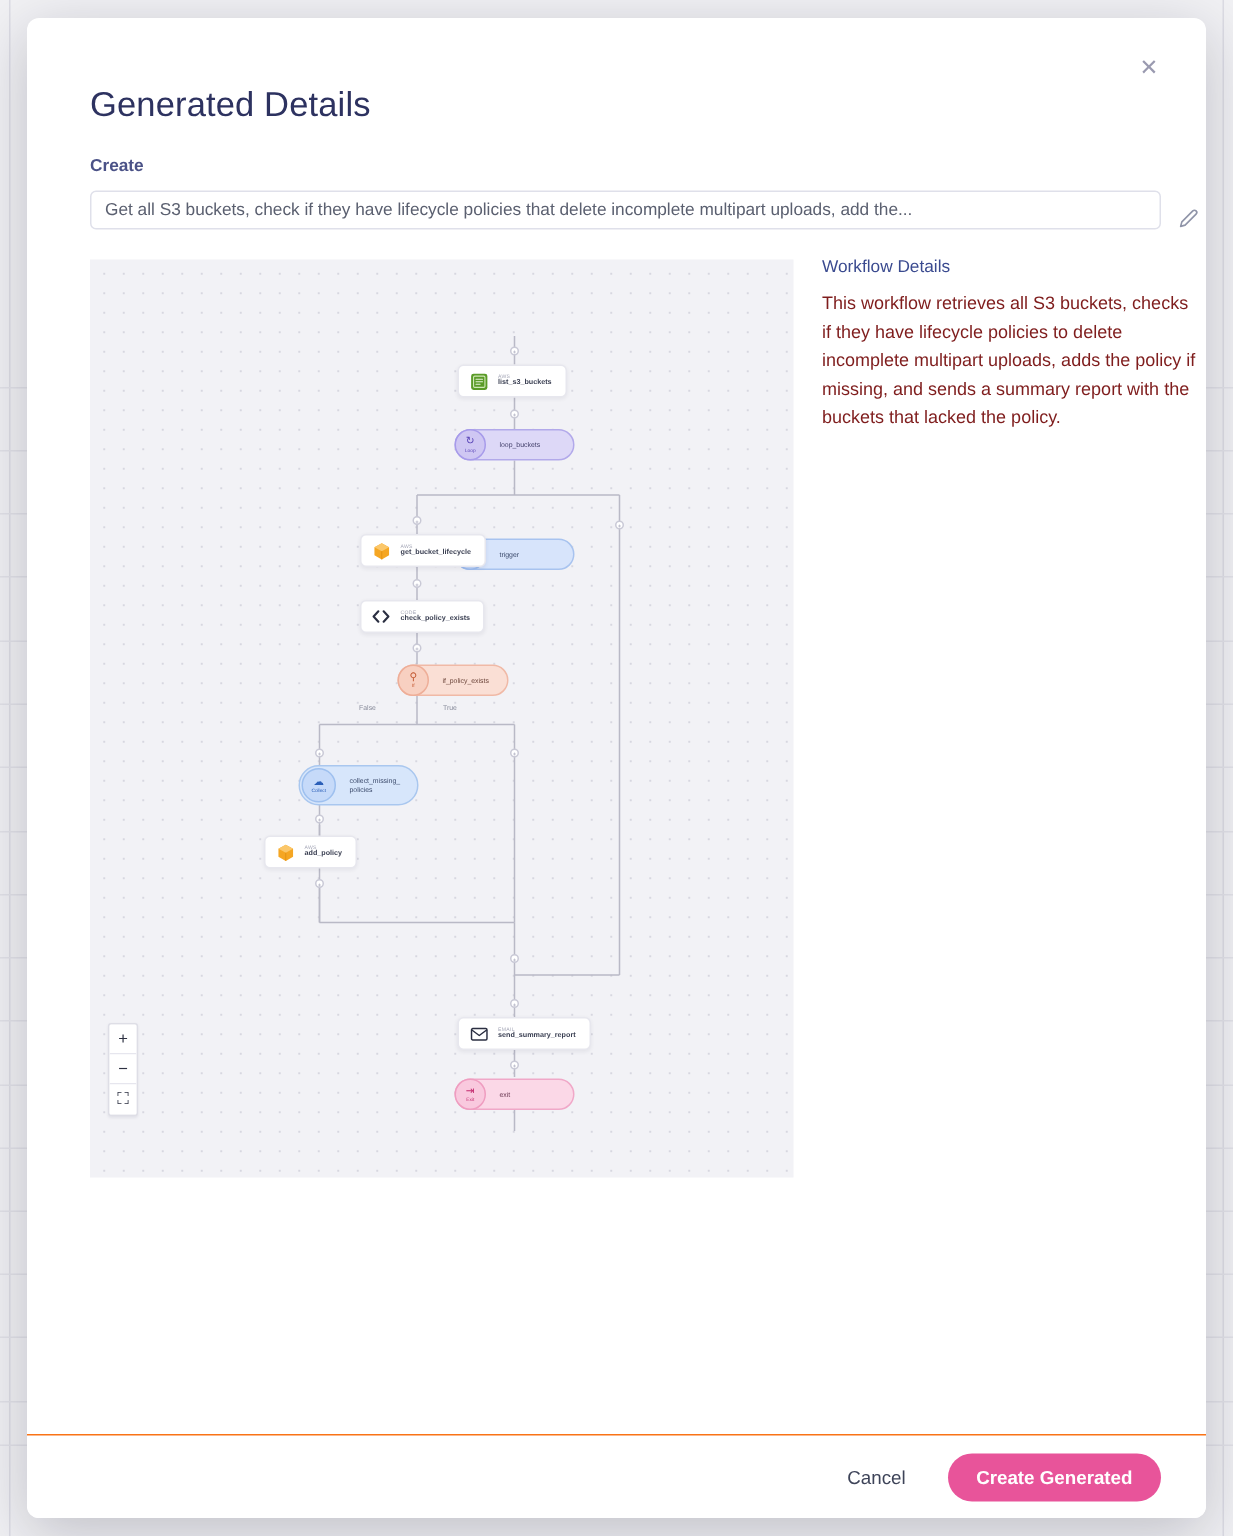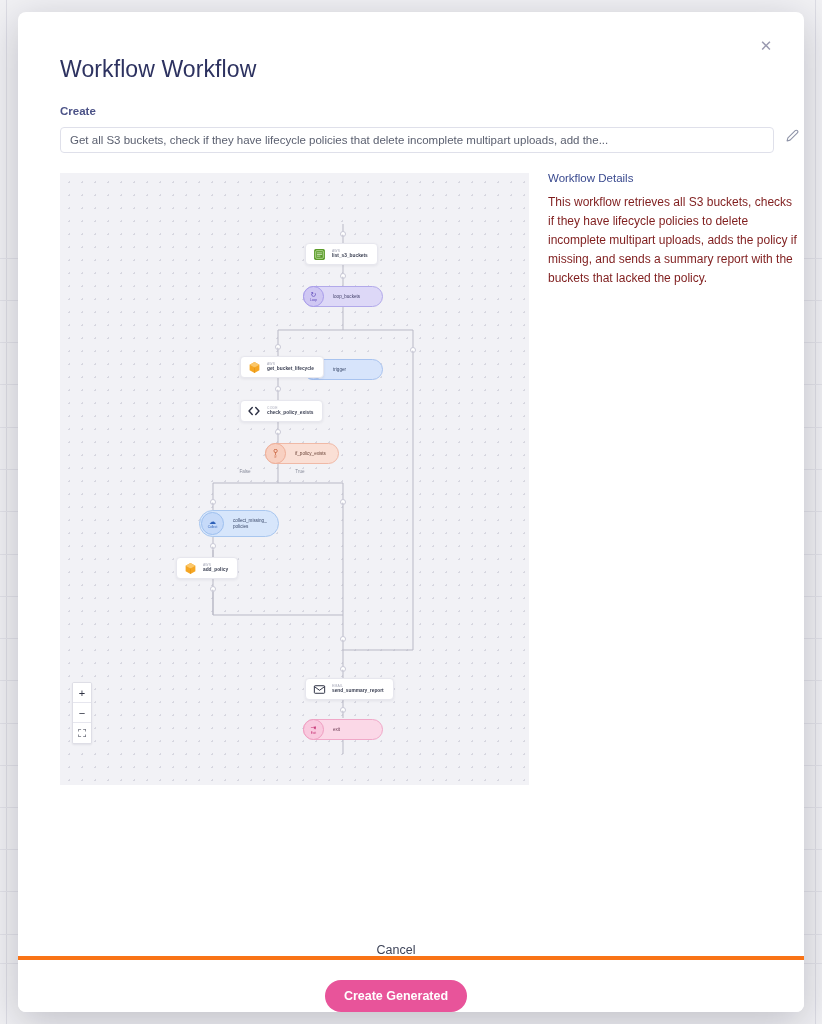--- a/index.html
+++ b/index.html
@@ -52,21 +52,21 @@
   }
 
   #prompt-label {
     position: absolute; left: 42px; top: 93px;
     font-size: 11.5px; font-weight: bold; color: #4b5287;
   }
 
   #prompt-row {
     position: absolute; left: 42px; top: 115px;
     width: 740px; height: 26px;
-    display: flex; align-items: flex-start; gap: 10px;
+    display: flex; align-items: flex-end; gap: 10px;
   }
   #prompt-input {
     flex: 1; height: 26px;
     border: 1px solid #dfe0ea; border-radius: 4px;
     background: #fff; padding: 0 9px;
     font-size: 11.5px; color: #5b6070;
     font-family: "Liberation Sans", sans-serif;
   }
   #prompt-input::placeholder { color: #9aa0b0; }
   #edit-prompt-btn {
@@ -179,23 +179,23 @@
   #zoom-controls button:last-child { border-bottom: 0; }
 
   
   #details-panel { position: absolute; left: 530px; top: 160px; width: 252px; }
   #details-title { font-size: 11.5px; font-weight: normal; color: #3a4a8f; margin-bottom: 9px; }
   #details-body { font-size: 12px; line-height: 19px; color: #7f1d1d; }
 
   
   #modal-footer {
     position: absolute; left: 0; right: 0; bottom: 0;
-    height: 56px; border-top: 4px solid #f97316;
+    height: 56px; border-top: 1px solid #f97316;
     display: flex; align-items: center; justify-content: flex-end;
-    gap: 22px; padding-right: 30px; background: #fff; flex-direction: column;
+    gap: 22px; padding-right: 30px; background: #fff;
   }
   #cancel-button {
     border: 0; background: transparent; cursor: pointer;
     font-size: 12.5px; color: #3d4358;
     font-family: "Liberation Sans", sans-serif;
   }
   #create-workflow-button {
     border: 0; cursor: pointer;
     background: #e8549a; color: #fff;
     font-size: 12.5px; font-weight: bold;
@@ -226,21 +226,21 @@
   <div class="bg-row" style="top:849px"></div>
   <div class="bg-row" style="top:891px"></div>
   <div class="bg-row" style="top:934px"></div>
   <div class="bg-row" style="top:963px"></div>
 </div>
 
 <div id="modal">
 
   <button id="close-btn">✕</button>
 
-  <div id="modal-title">Workflow Workflow</div>
+  <div id="modal-title">Generated Details</div>
 
   <div id="prompt-label">Create</div>
 
   <div id="prompt-row">
     <input id="prompt-input" type="text" value="Get all S3 buckets, check if they have lifecycle policies that delete incomplete multipart uploads, add the..." style="">
     <button id="edit-prompt-btn">
       <svg width="13" height="13" viewBox="0 0 24 24" fill="none" stroke="currentColor" stroke-width="2" stroke-linecap="round" stroke-linejoin="round" aria-hidden="true">
         <path d="M17 3a2.8 2.8 0 1 1 4 4L7.5 20.5 2 22l1.5-5.5L17 3z"></path>
       </svg>
     </button>

